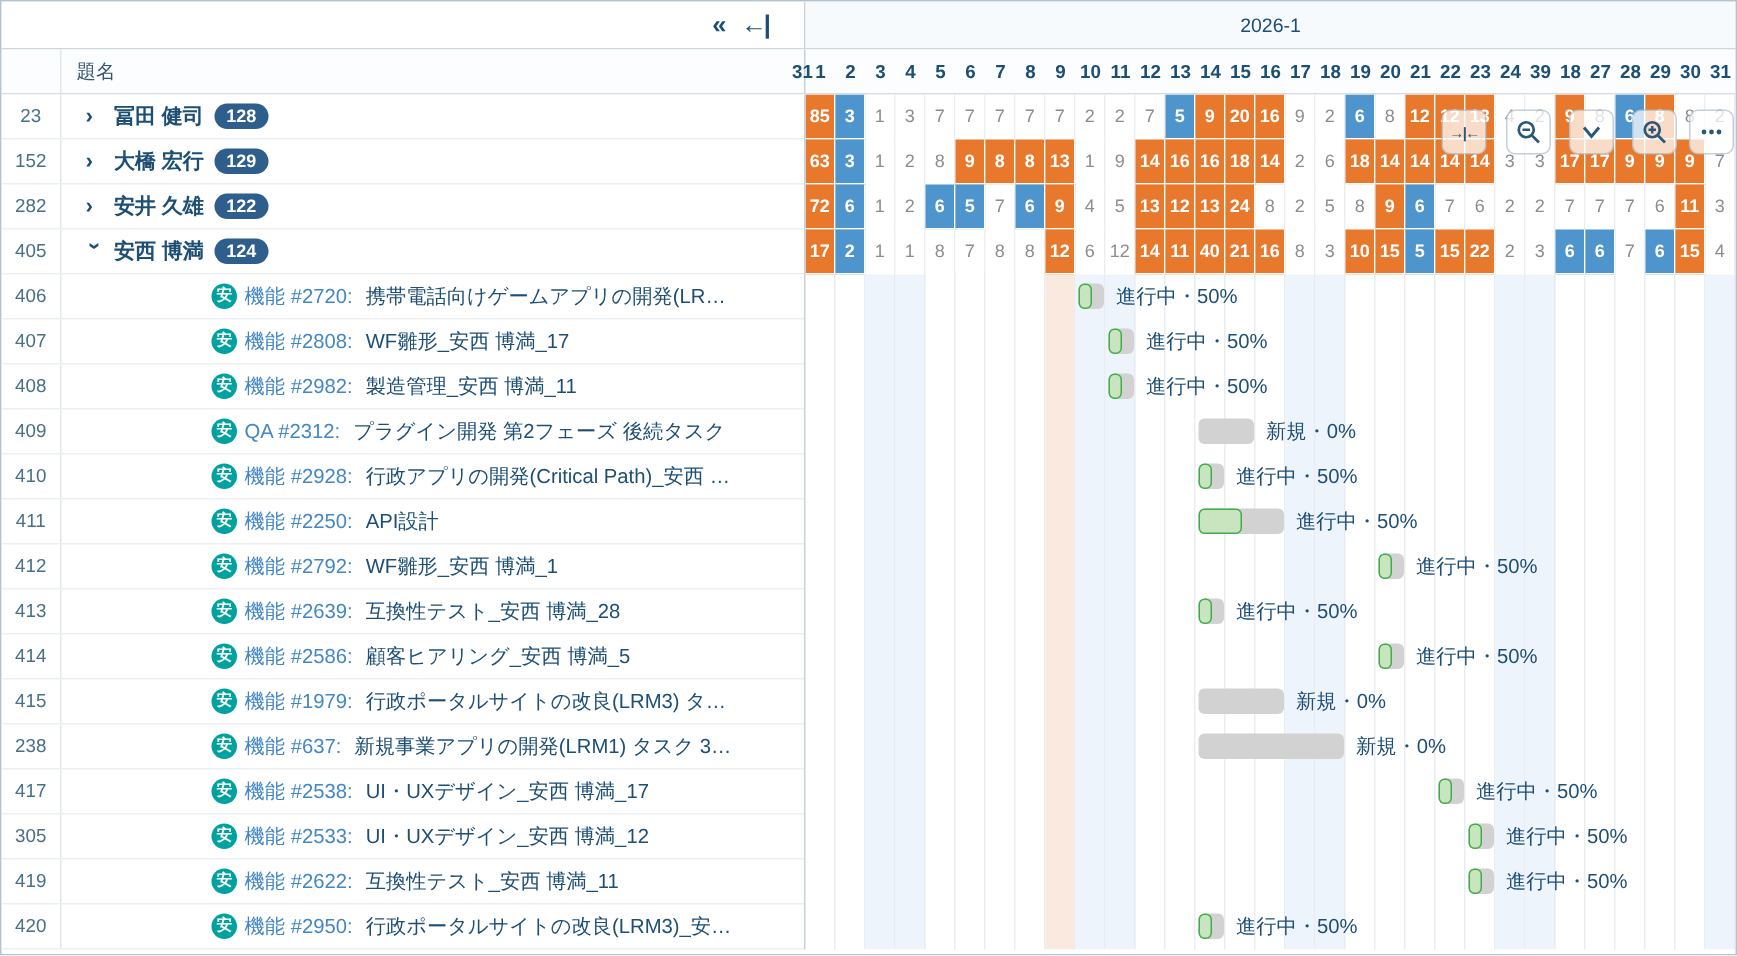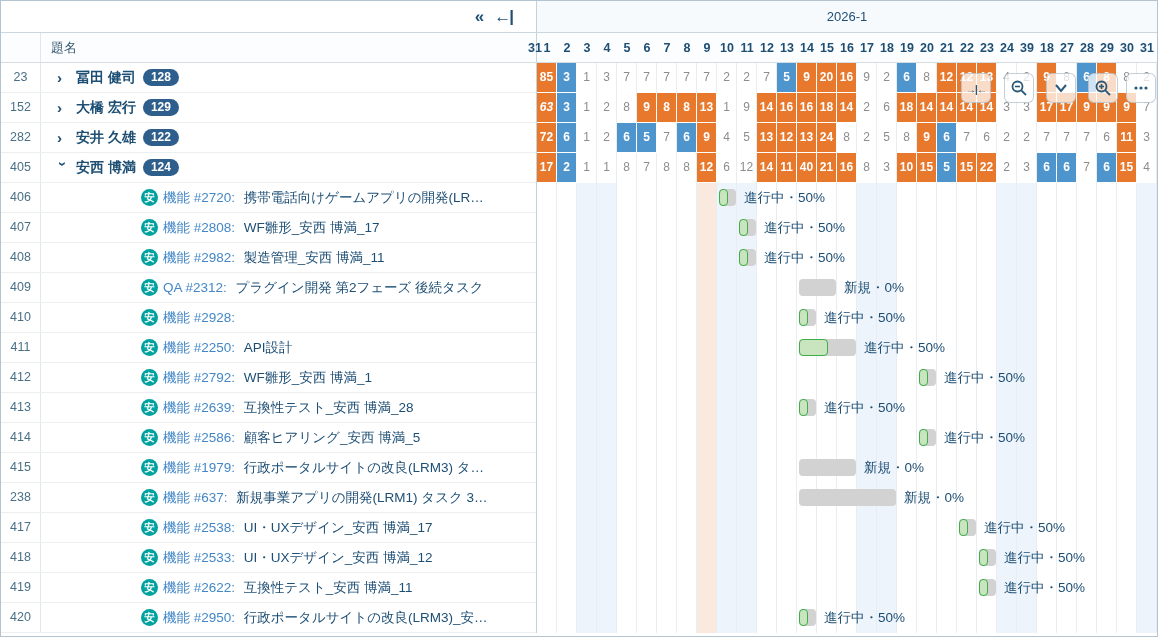--- a/index.html
+++ b/index.html
@@ -184,20 +184,21 @@
             <span class="ticon">安</span>
             <span class="tlink">QA #2312:</span>
             <span class="ttitle">&nbsp;プラグイン開発 第2フェーズ 後続タスク</span>
           </div>
         </div>
         <div class="lrow">
           <div class="numcell">410</div>
           <div class="lcontent tsk">
             <span class="ticon">安</span>
             <span class="tlink">機能 #2928:</span>
+            <span class="ttitle">&nbsp;行政アプリの開発(Critical Path)_安西 …</span>
           </div>
         </div>
         <div class="lrow">
           <div class="numcell">411</div>
           <div class="lcontent tsk">
             <span class="ticon">安</span>
             <span class="tlink">機能 #2250:</span>
             <span class="ttitle">&nbsp;API設計</span>
           </div>
         </div>
@@ -243,21 +244,21 @@
         </div>
         <div class="lrow">
           <div class="numcell">417</div>
           <div class="lcontent tsk">
             <span class="ticon">安</span>
             <span class="tlink">機能 #2538:</span>
             <span class="ttitle">&nbsp;UI・UXデザイン_安西 博満_17</span>
           </div>
         </div>
         <div class="lrow">
-          <div class="numcell">418</div>
+          <div class="numcell">305</div>
           <div class="lcontent tsk">
             <span class="ticon">安</span>
             <span class="tlink">機能 #2533:</span>
             <span class="ttitle">&nbsp;UI・UXデザイン_安西 博満_12</span>
           </div>
         </div>
         <div class="lrow">
           <div class="numcell">419</div>
           <div class="lcontent tsk">
             <span class="ticon">安</span>
@@ -336,21 +337,21 @@
             <div class="wcell w" style="left: 460px;">4</div>
             <div class="wcell w" style="left: 480px;">2</div>
             <div class="wcell o" style="left: 500px;">9</div>
             <div class="wcell w" style="left: 520px;">8</div>
             <div class="wcell b" style="left: 540px;">6</div>
             <div class="wcell o" style="left: 560px;">8</div>
             <div class="wcell w" style="left: 580px;">8</div>
             <div class="wcell w" style="left: 600px;">2</div>
           </div>
           <div class="grow" style="top: 30px;">
-            <div class="wcell o" style="left: 0px; font-style: italic;">63</div>
+            <div class="wcell o" style="left: 0px;">63</div>
             <div class="wcell b" style="left: 20px;">3</div>
             <div class="wcell w" style="left: 40px;">1</div>
             <div class="wcell w" style="left: 60px;">2</div>
             <div class="wcell w" style="left: 80px;">8</div>
             <div class="wcell o" style="left: 100px;">9</div>
             <div class="wcell o" style="left: 120px;">8</div>
             <div class="wcell o" style="left: 140px;">8</div>
             <div class="wcell o" style="left: 160px;">13</div>
             <div class="wcell w" style="left: 180px;">1</div>
             <div class="wcell w" style="left: 200px;">9</div>

